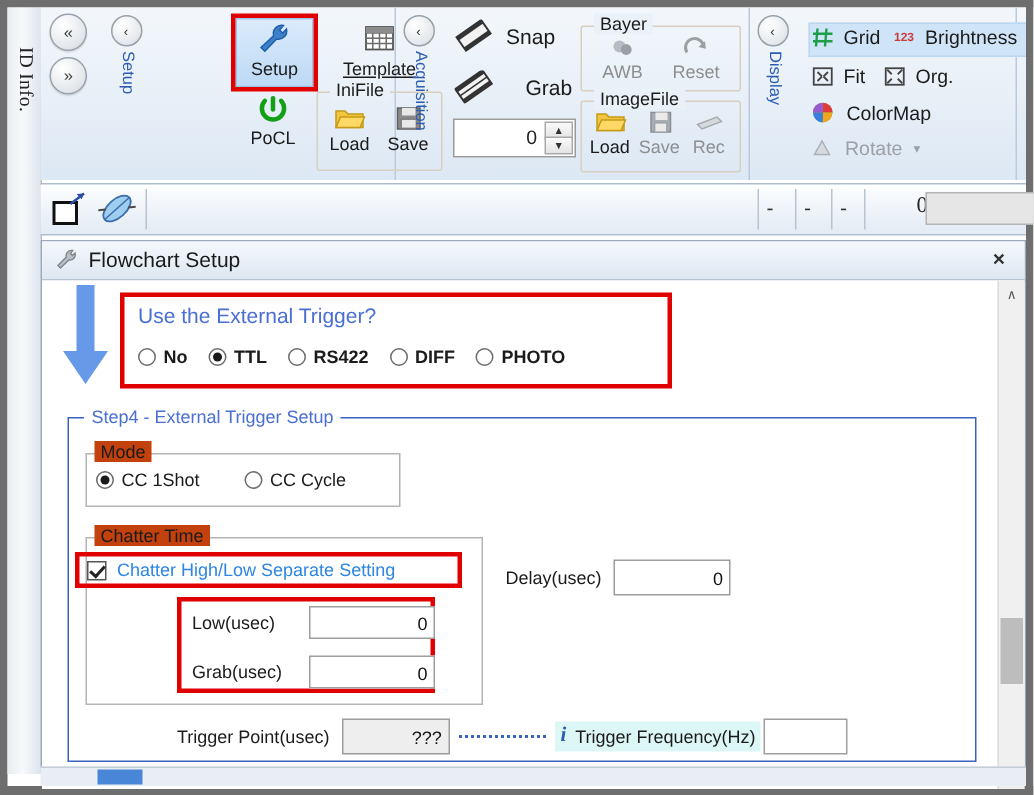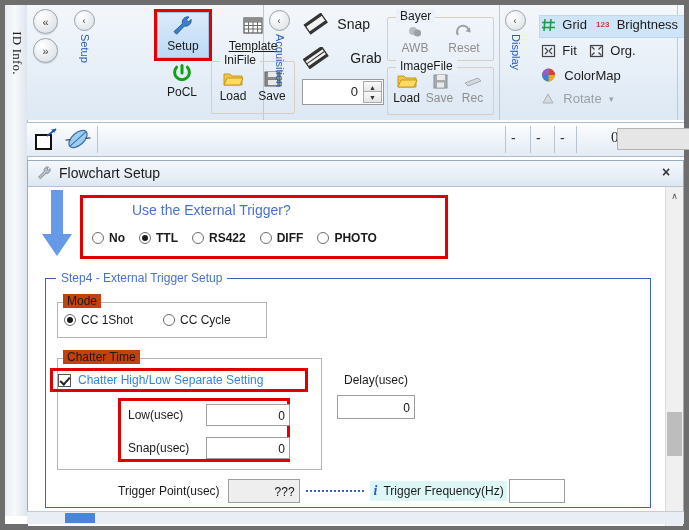--- a/index.html
+++ b/index.html
@@ -140,21 +140,20 @@
 
   
   .bluearrow{position:absolute;left:40px;top:190px;}
 
   
   .redbox{position:absolute;border:3px solid #e00000;box-sizing:border-box;background:transparent;}
   .ext-box{left:80px;top:195px;width:368px;height:64px;background:#fff;}
   .ext-title{
     position:absolute;left:92px;top:202px;font-size:14px;color:#4a6fd4;
     font-family:"Liberation Sans",sans-serif;
-    margin-left:40px;
   }
   .radio-row{position:absolute;left:92px;top:231px;display:flex;align-items:center;gap:0px;}
   .radio{
     width:12px;height:12px;border-radius:50%;border:1px solid #6b6b6b;
     background:#fff;box-sizing:border-box;display:inline-block;position:relative;
     flex:0 0 auto;
   }
   .radio.on::after{
     content:"";position:absolute;left:2px;top:2px;width:6px;height:6px;
     border-radius:50%;background:#1a1a1a;
@@ -196,21 +195,21 @@
   .lowhigh-hl{left:118px;top:398px;width:172px;height:64px;}
   .fieldrow{position:absolute;display:flex;align-items:center;}
   .flabel{font-size:12px;color:#1b1b1b;white-space:nowrap;}
   .tinput{
     background:#fff;border:1px solid #9e9e9e;box-sizing:border-box;
     font-size:12px;color:#111;text-align:right;padding:2px 4px 0 0;
     font-family:"Liberation Sans",sans-serif;
   }
   .tinput.ro{background:#eeeeee;}
 
-  .delay-row{position:absolute;left:337px;top:373px;display:flex;align-items:center;gap:8px;flex-direction:column;}
+  .delay-row{position:absolute;left:337px;top:373px;display:flex;align-items:center;gap:8px;}
 
   .bottom-row{position:absolute;left:118px;top:479px;display:flex;align-items:center;}
   .dots{
     width:58px;height:1px;border-top:2px dotted #3a63c0;margin:0 6px;
   }
   .freq-hl{
     background:#ddf7f7;display:flex;align-items:center;padding:2px 3px 2px 2px;gap:4px;
   }
   .iicon{
     font-family:"Liberation Serif",serif;font-style:italic;font-weight:bold;
@@ -530,21 +529,21 @@
     <span class="chkbox on"></span>
     <span class="chklabel">Chatter High/Low Separate Setting</span>
   </div>
 
   <div class="redbox lowhigh-hl"></div>
   <div class="fieldrow" style="left:128px;top:404px;">
     <span class="flabel" style="width:78px;">Low(usec)</span>
     <span class="tinput" style="width:84px;height:22px;line-height:18px;">0</span>
   </div>
   <div class="fieldrow" style="left:128px;top:437px;">
-    <span class="flabel" style="width:78px;">Snap(usec)</span>
+    <span class="flabel" style="width:78px;">Grab(usec)</span>
     <span class="tinput" style="width:84px;height:22px;line-height:18px;">0</span>
   </div>
 
   <div class="delay-row">
     <span class="flabel">Delay(usec)</span>
     <span class="tinput" style="width:78px;height:24px;line-height:20px;">0</span>
   </div>
 
   <div class="bottom-row">
     <span class="flabel" style="margin-right:8px;">Trigger Point(usec)</span>

